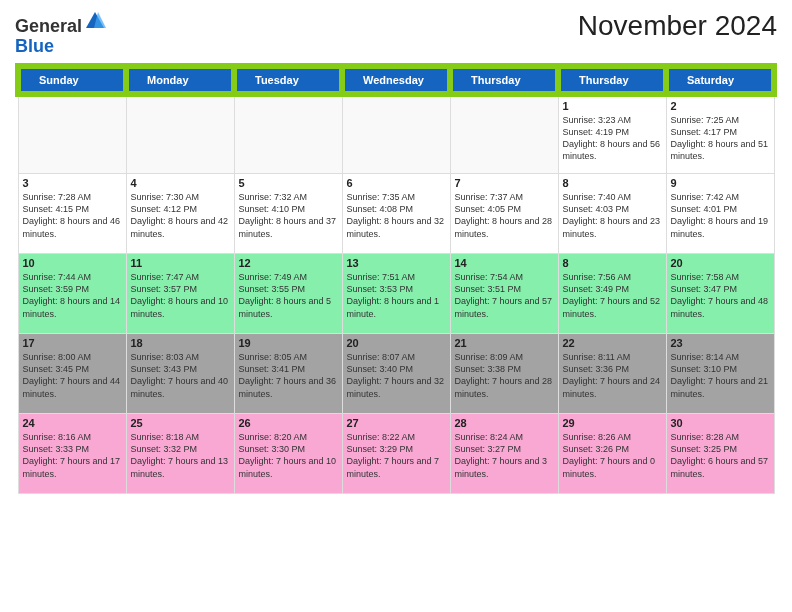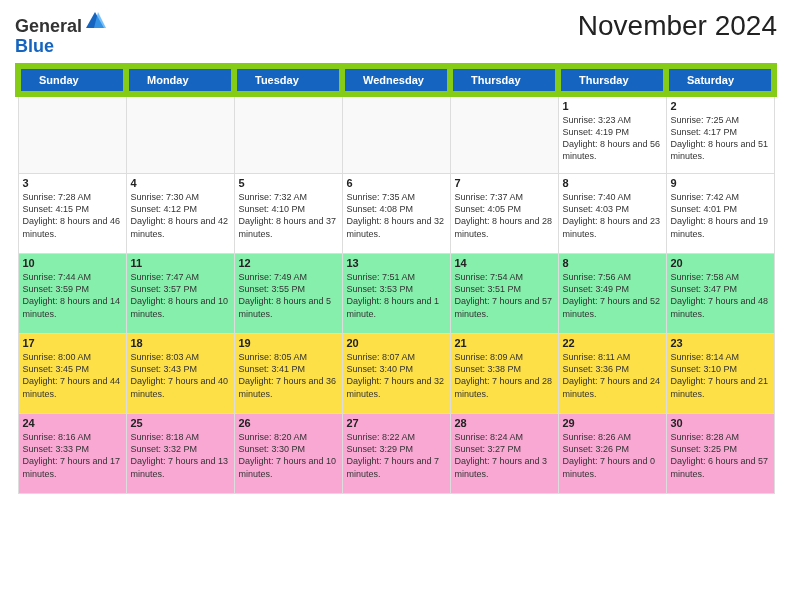--- a/index.html
+++ b/index.html
@@ -85,21 +85,21 @@
     .day-info {
       font-size: 9px;
       line-height: 1.35;
       color: #333;
     }
     tr:nth-child(even) td:not(.empty) {
       background: #f5f5f5;
     }
     .calendar tr:nth-child(2) td { background: #fff; }
     .calendar tr:nth-child(3) td { background: #86efac; }
-    .calendar tr:nth-child(4) td { background: #fde047; }
+    .calendar tr:nth-child(4) td { background: #a3a3a3; }
     .calendar tr:nth-child(5) td { background: #f9a8d4; }
     .calendar tr:nth-child(6) td { background: #fff; }
     .calendar tr:nth-child(7) td { background: #f5f5f5; }
     .calendar td.empty { background: #f9f9f9 !important; }
   </style>
 </head>
 <body>
 
 <div class="page">
   <div class="header">

